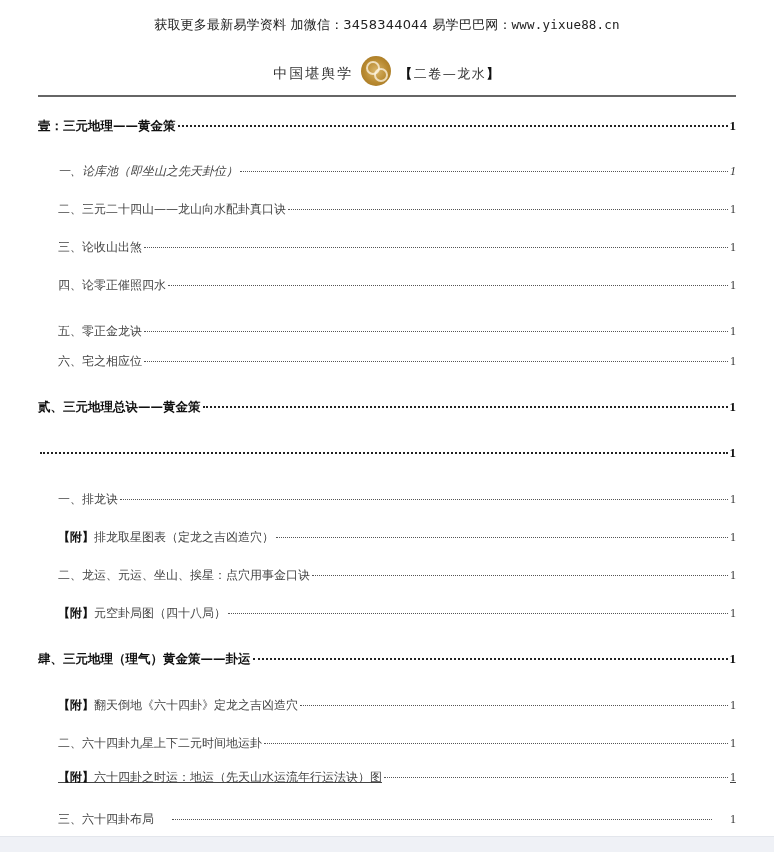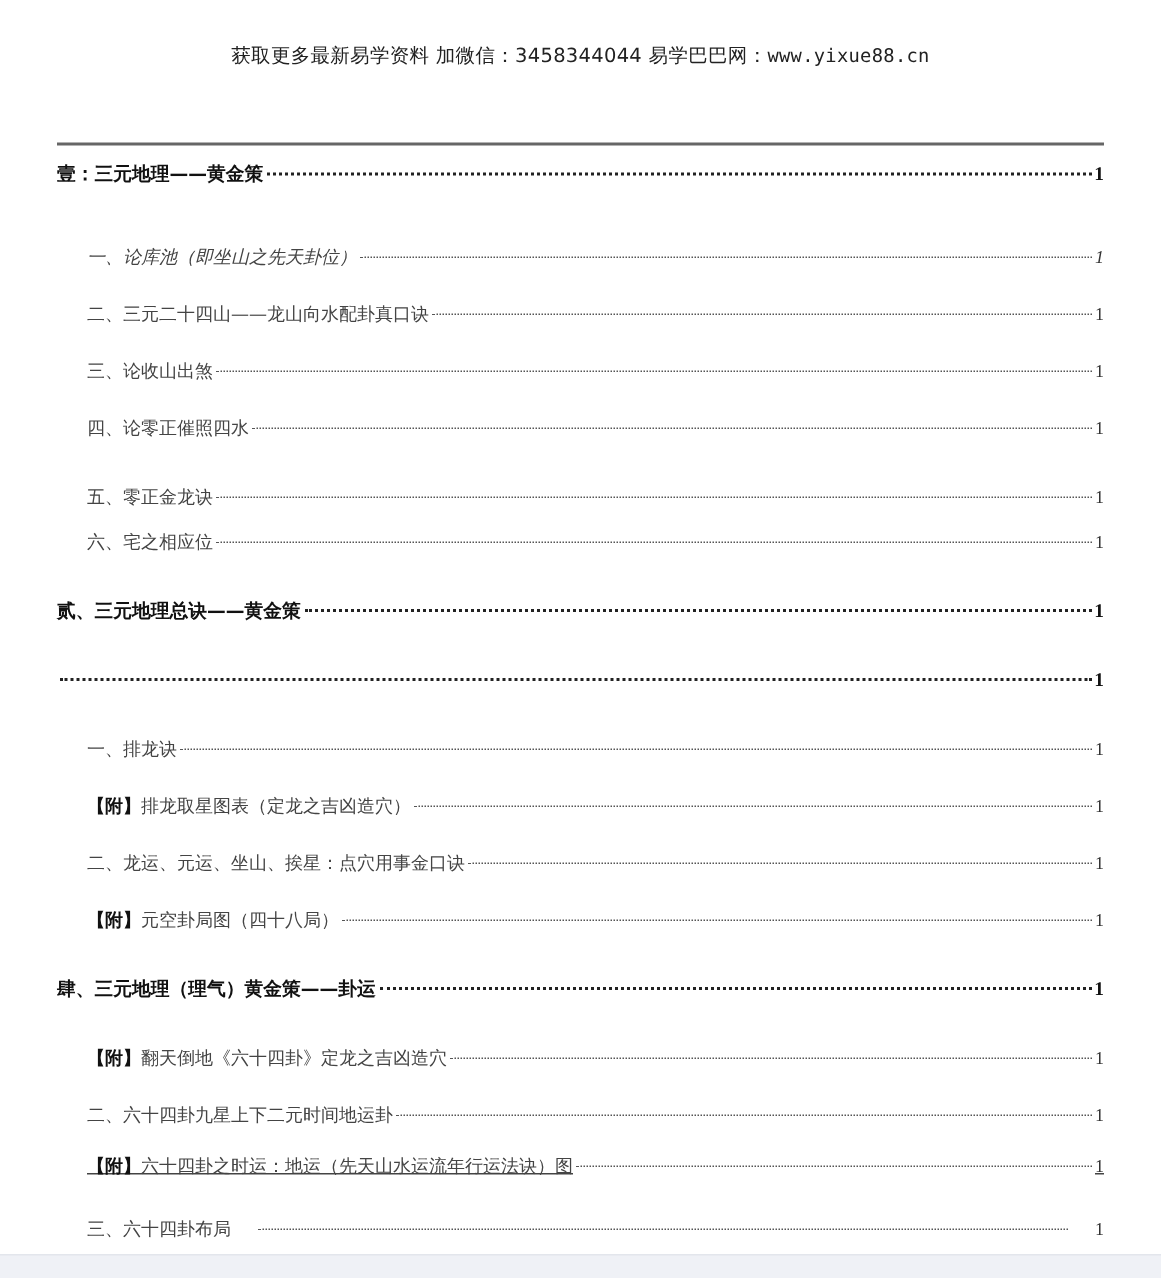--- a/index.html
+++ b/index.html
@@ -25,21 +25,21 @@
     .bottom-strip {
       position: absolute;
       left: 0; top: 836px;
       width: 774px;
       height: 16px;
       background: #eff1f6;
       border-top: 1px solid #e3e6ec;
     }
     .watermark {
       position: absolute;
-      top: 28px;
+      top: 16px;
       left: 0;
       width: 774px;
       text-align: center;
       font-family: "DejaVu Sans", "Liberation Sans", sans-serif;
       font-size: 13px;
       color: #222222;
       letter-spacing: 0.2px;
     }
     .watermark .mono {
       font-family: "DejaVu Sans Mono", "Liberation Mono", monospace;
@@ -155,25 +155,32 @@
   </style>
 </head>
 <body>
 
 <div class="page">
 
   <div class="watermark">
     <span>获取更多最新易学资料 加微信：</span><span class="mono-num">3458344044</span><span> 易学巴巴网：</span><span class="mono">www.yixue88.cn</span>
   </div>
 
+  <div class="header">
+    <span class="header-left">中国堪舆学</span>
+    <span class="logo"></span>
+    <span class="header-right">
+      <span class="bracket">【</span><span>二卷—龙水</span><span class="bracket">】</span>
+    </span>
+  </div>
 
   <div class="rule"></div>
 
   <div class="toc" id="toc">
-      <div class="toc-row level1" style="top: 108px;">
+      <div class="toc-row level1" style="top: 118px;">
         <span class="title"><span>壹：三元地理——黄金策</span></span>
         <span class="leader"></span>
         <span class="page-num">1</span>
       </div>
       <div class="toc-row level2" style="top: 163px; font-style: italic;">
         <span class="title"><span>一、论库池（即坐山之先天卦位）</span></span>
         <span class="leader"></span>
         <span class="page-num">1</span>
       </div>
       <div class="toc-row level2" style="top: 201px;">

